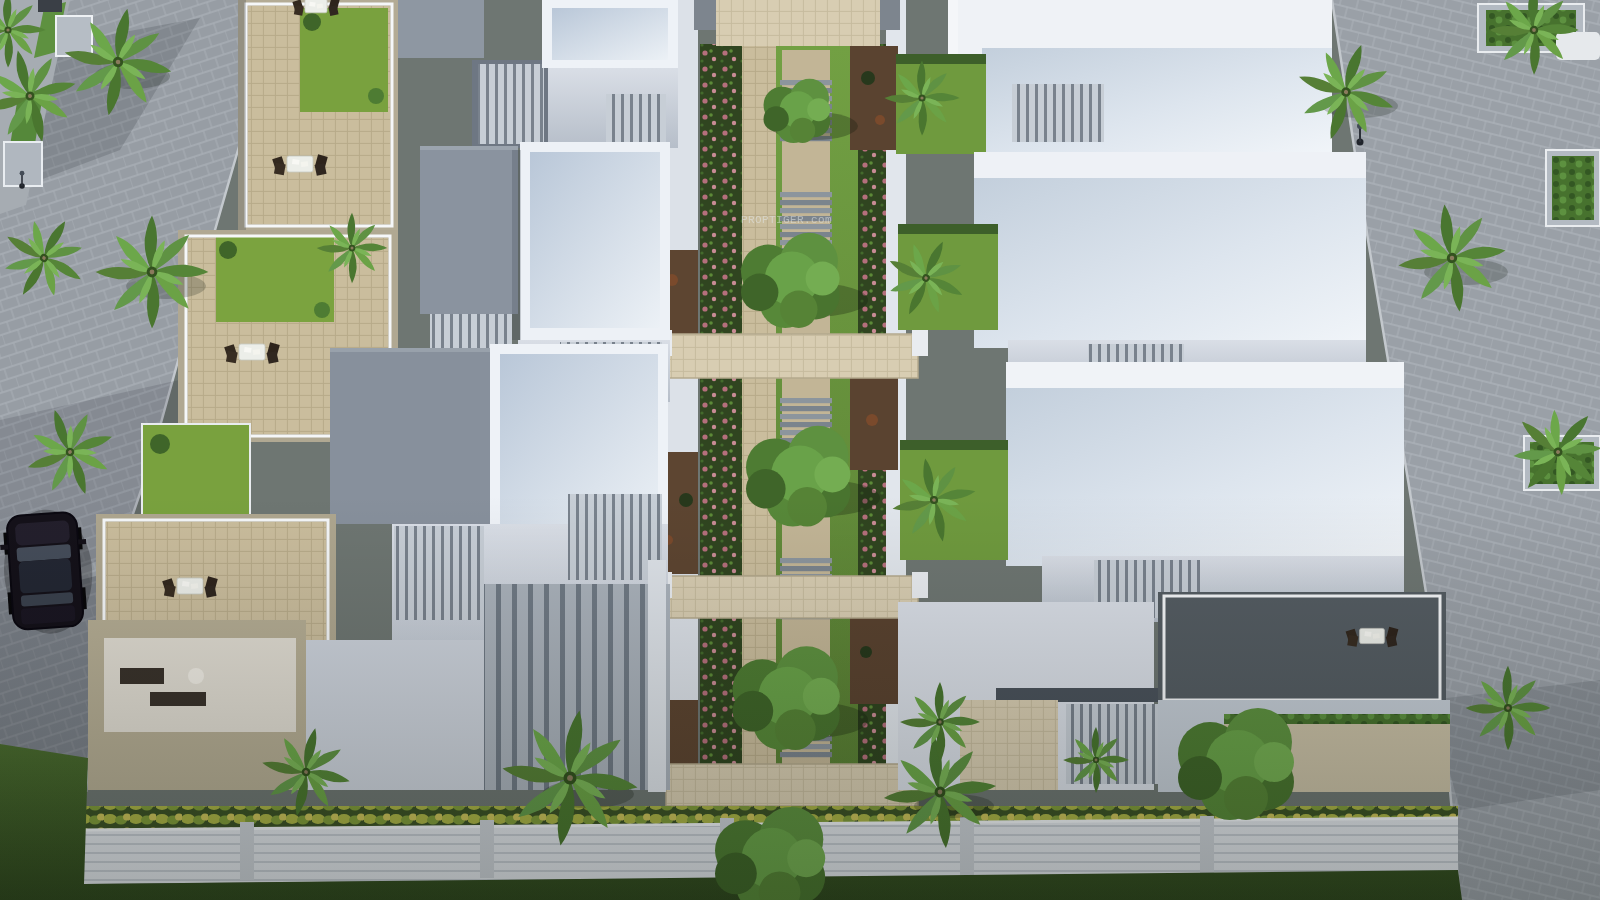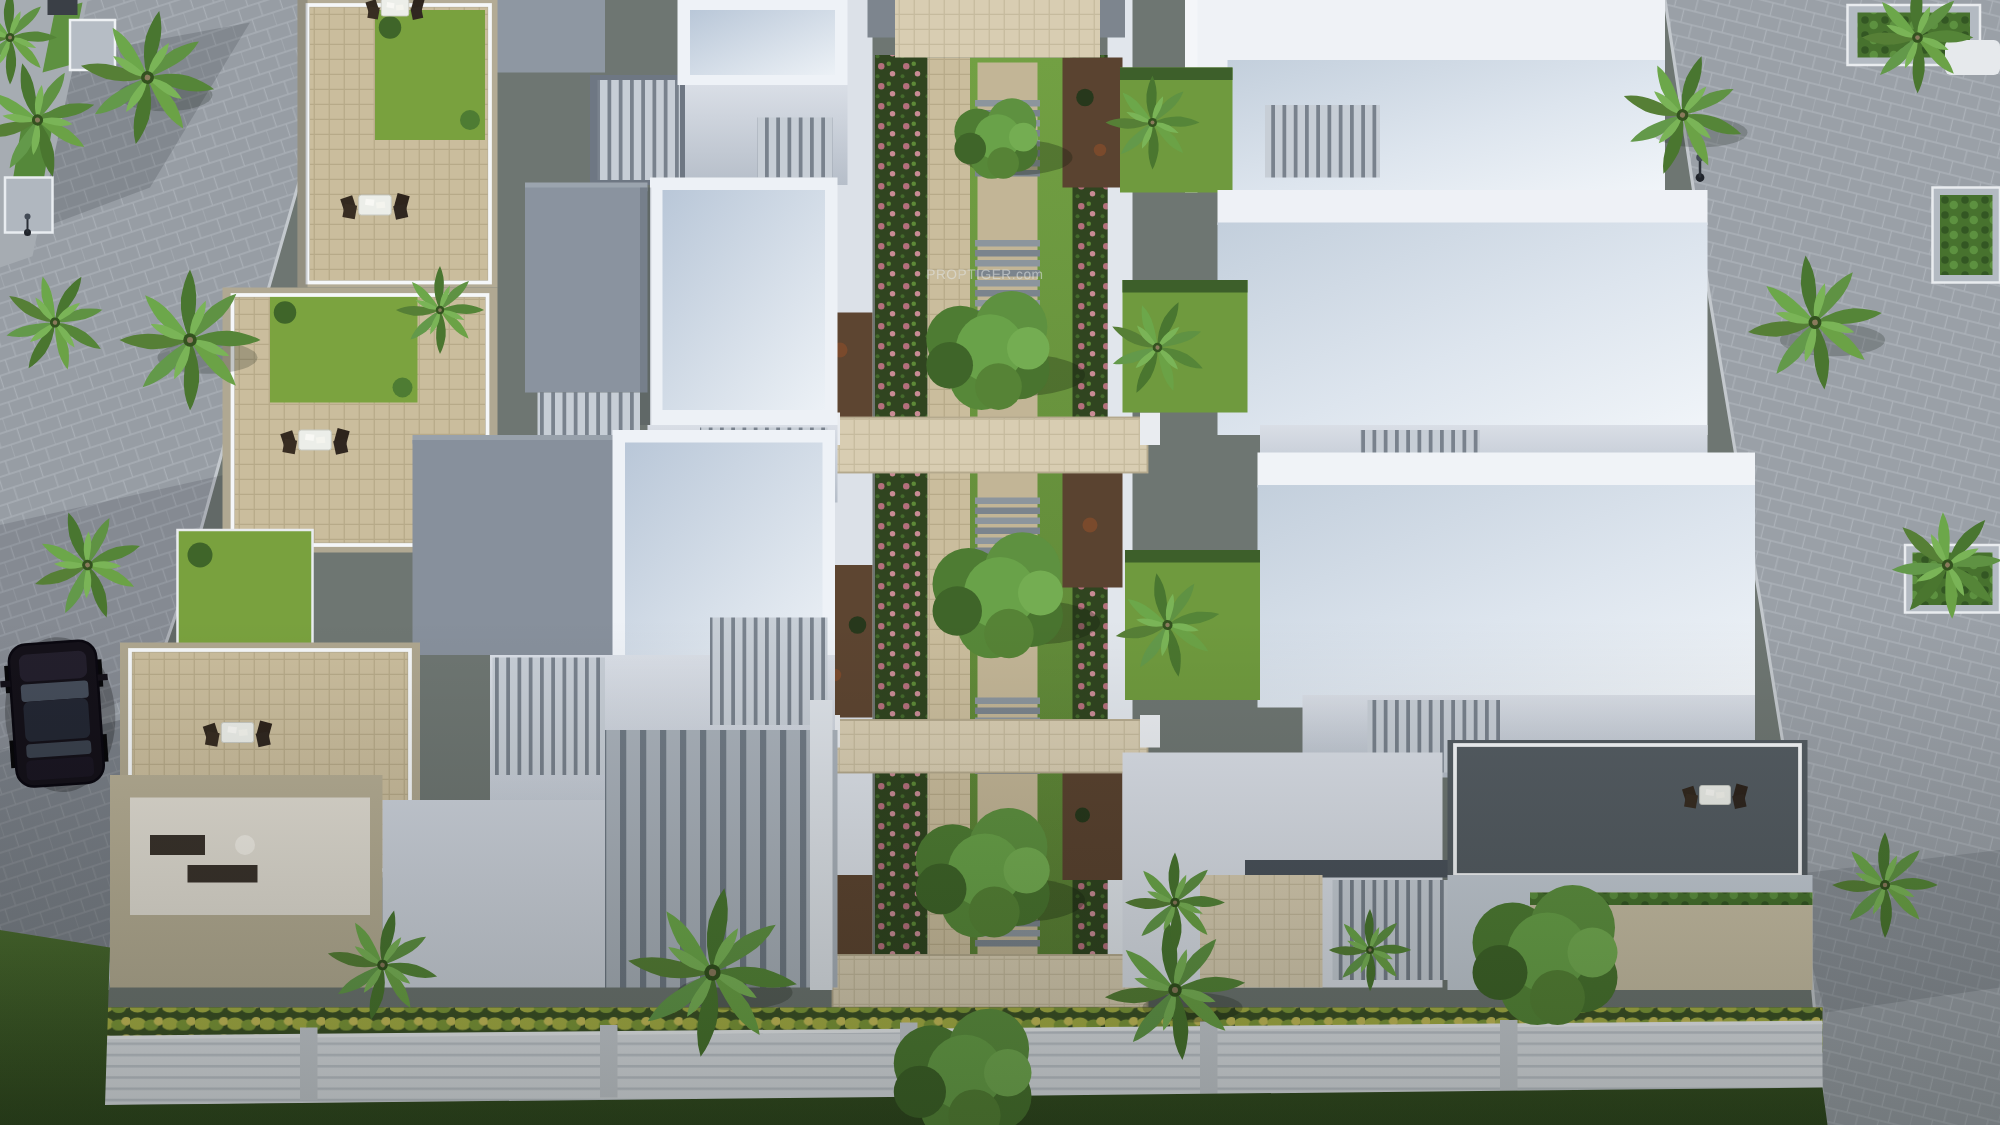--- a/index.html
+++ b/index.html
@@ -1,21 +1,21 @@
 <!DOCTYPE html>
 <html><head>
 <meta charset="utf-8">
 <style>
   html,body{margin:0;padding:0;background:#555;}
   .stage{position:relative;width:1600px;height:900px;overflow:hidden;
          font-family:"Liberation Sans",sans-serif;background:#6e7672;}
   .stage svg{position:absolute;left:0;top:0;display:block;}
   .watermark{position:absolute;left:741px;top:214px;font-size:11px;
              letter-spacing:.4px;color:rgba(226,230,230,.55);
-             font-family:Liberation Sans, sans-serif;user-select:none;}
+             font-family:Liberation Mono, monospace;user-select:none;}
 </style>
 </head>
 <body>
 
 <div class="stage">
 <svg width="1600" height="900" viewBox="0 0 1600 900">
 <defs>
   <linearGradient id="roofFace" x1="0" y1="0" x2="1" y2="1">
     <stop offset="0" stop-color="#b9c7d8"></stop>
           <stop offset="1" stop-color="#ecf1f6"></stop>

